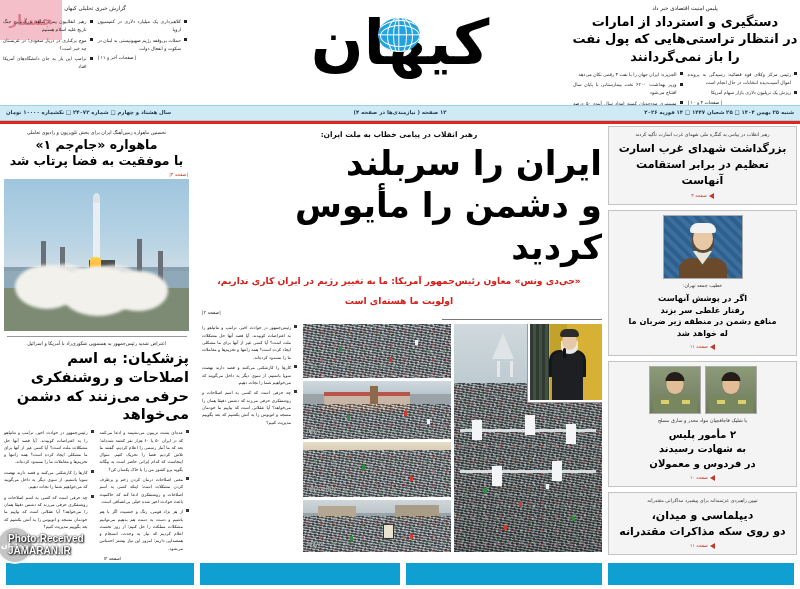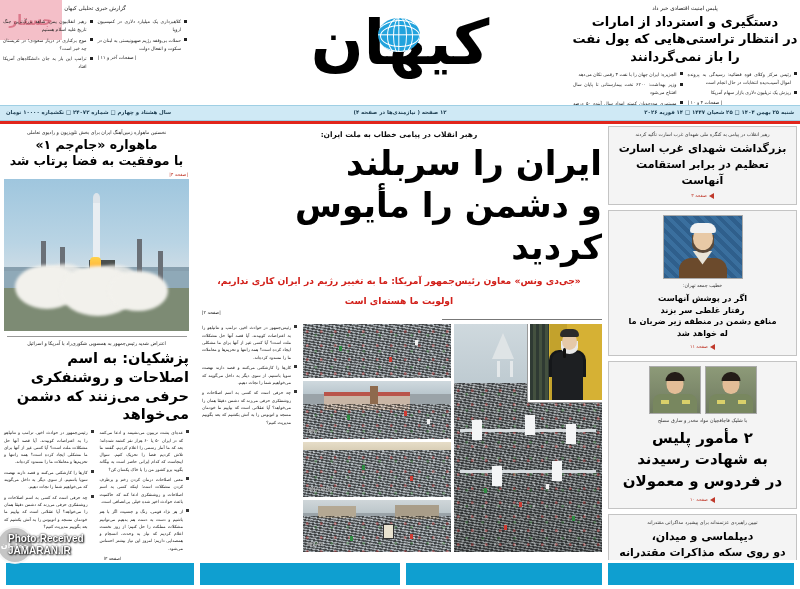--- a/index.html
+++ b/index.html
@@ -188,21 +188,21 @@
 
   .mid-text{flex:1;padding:0 5px 0 6px;}
   .mtxt{font-size:4.3px;line-height:1.72;text-align:justify;color:#222;margin-bottom:3px;position:relative;padding-right:6px;}
   .mtxt:before{content:"";position:absolute;right:0;top:1px;width:3px;height:3px;background:#333;}
 
   
   .rbox{border:1px solid #c4c4c4;background:#f4f4f4;margin:0 3px 5px;padding:4px 5px 5px;}
   .rk{font-size:4.8px;text-align:center;color:#333;line-height:1.55;margin-bottom:3px;}
   .rh{font-size:11px;font-weight:bold;text-align:center;line-height:1.45;color:#000;}
   .rh.sm{font-size:8.2px;}
-  .rh.lg{font-size:15px;}
+  .rh.lg{font-size:10px;}
   .rpg{font-size:4.6px;text-align:center;color:#c0392b;margin-top:4px;}
   .rflag{display:inline-block;width:0;height:0;border-top:3px solid transparent;
          border-bottom:3px solid transparent;border-right:5px solid #c0392b;margin-left:2px;vertical-align:middle;}
   .portrait{width:78px;height:62px;margin:0 auto 3px;border:1px solid #aaa;overflow:hidden;position:relative;background:#2f5a86;}
   .pz-bg{position:absolute;inset:0;background:
       repeating-linear-gradient(45deg,#2f5f8c 0 4px,#3a6f9e 4px 8px);}
   .pz-face{position:absolute;left:50%;top:18%;width:20px;height:23px;background:#e8c9a6;border-radius:50%;transform:translateX(-50%);}
   .pz-beard{position:absolute;left:50%;top:30%;width:22px;height:18px;background:#5b4a3a;border-radius:0 0 50% 50%;transform:translateX(-50%);}
   .pz-turb{position:absolute;left:50%;top:11%;width:26px;height:10px;background:#f2f2f2;border-radius:13px 13px 4px 4px;transform:translateX(-50%);}
   .pz-body{position:absolute;left:50%;bottom:0;width:48px;height:32%;background:#6b4a2c;border-radius:12px 12px 0 0;transform:translateX(-50%);}

